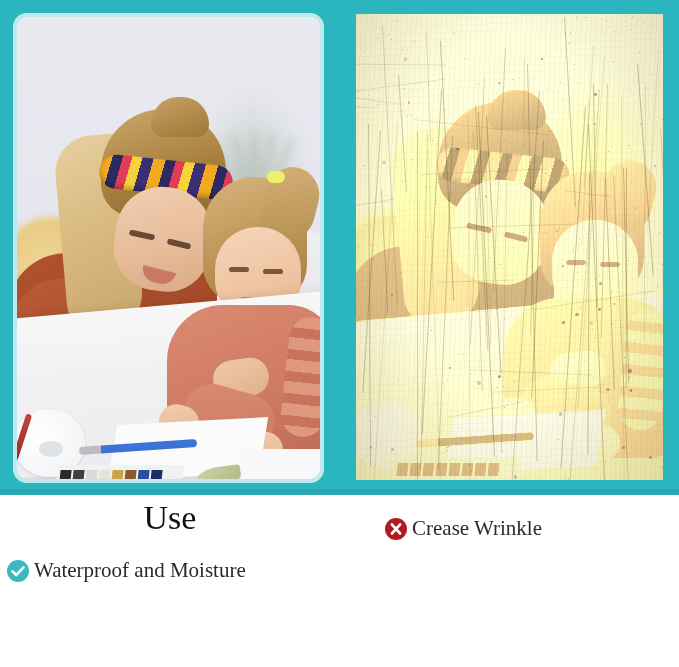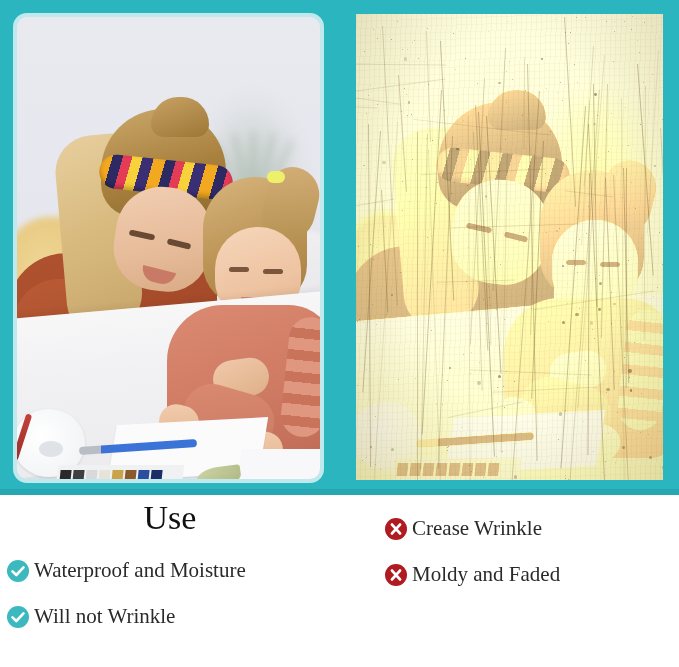--- a/index.html
+++ b/index.html
@@ -631,49 +631,31 @@
       <ul class="list">
         <li class="li">
           <span class="ic">
             <svg viewBox="0 0 24 24">
                 <circle cx="12" cy="12" r="11" fill="#3bb9bf"></circle>
             <path d="M6.5 12.4 L10.3 16 L17.5 8.4" fill="none" stroke="#ffffff" stroke-width="2.6" stroke-linecap="round" stroke-linejoin="round"></path>
               </svg>
           </span>
           <span class="li-text">Waterproof and Moisture</span>
         </li>
-        <li class="li">
-          <span class="ic">
-            <svg viewBox="0 0 24 24">
-                <circle cx="12" cy="12" r="11" fill="#3bb9bf"></circle>
-            <path d="M6.5 12.4 L10.3 16 L17.5 8.4" fill="none" stroke="#ffffff" stroke-width="2.6" stroke-linecap="round" stroke-linejoin="round"></path>
-              </svg>
-          </span>
-          <span class="li-text">Will not Wrinkle</span>
-        </li>
       </ul>
     </div>
 
     <div class="col col-right">
       <ul class="list">
         <li class="li">
           <span class="ic">
             <svg viewBox="0 0 24 24">
                 <circle cx="12" cy="12" r="11" fill="#b01b22"></circle>
             <path d="M8 7.6 L16 16.4 M16 7.6 L8 16.4" fill="none" stroke="#ffffff" stroke-width="2.8" stroke-linecap="round"></path>
               </svg>
           </span>
           <span class="li-text">Crease Wrinkle</span>
         </li>
-        <li class="li">
-          <span class="ic">
-            <svg viewBox="0 0 24 24">
-                <circle cx="12" cy="12" r="11" fill="#b01b22"></circle>
-            <path d="M8 7.6 L16 16.4 M16 7.6 L8 16.4" fill="none" stroke="#ffffff" stroke-width="2.8" stroke-linecap="round"></path>
-              </svg>
-          </span>
-          <span class="li-text">Moldy and Faded</span>
-        </li>
       </ul>
     </div>
 
   </div>
 </div>
 
 </body></html>

